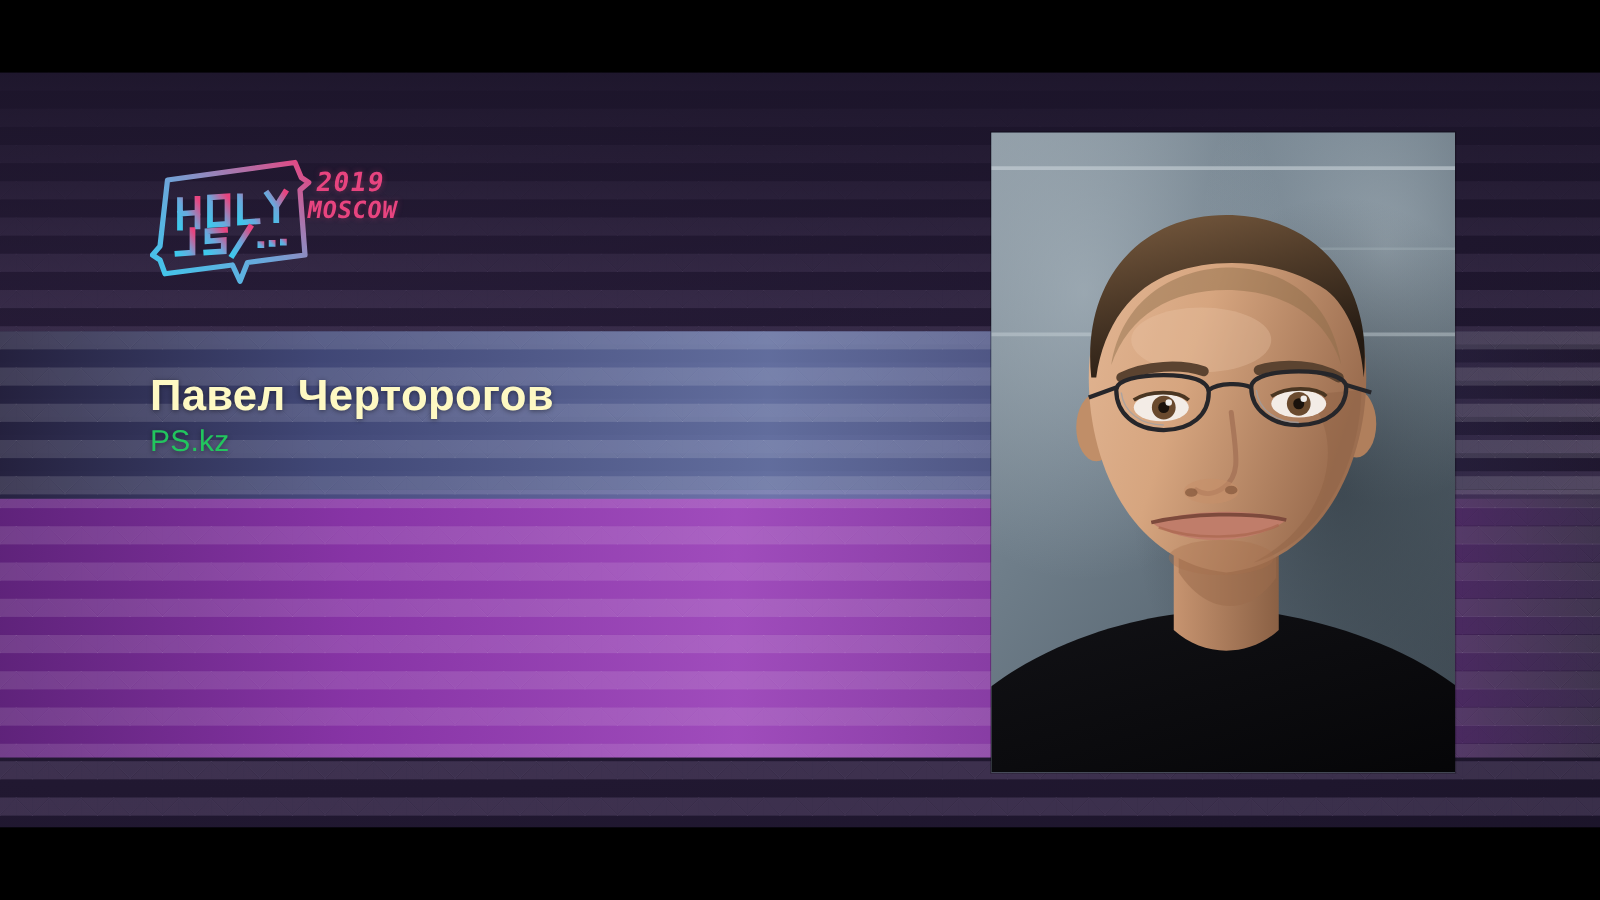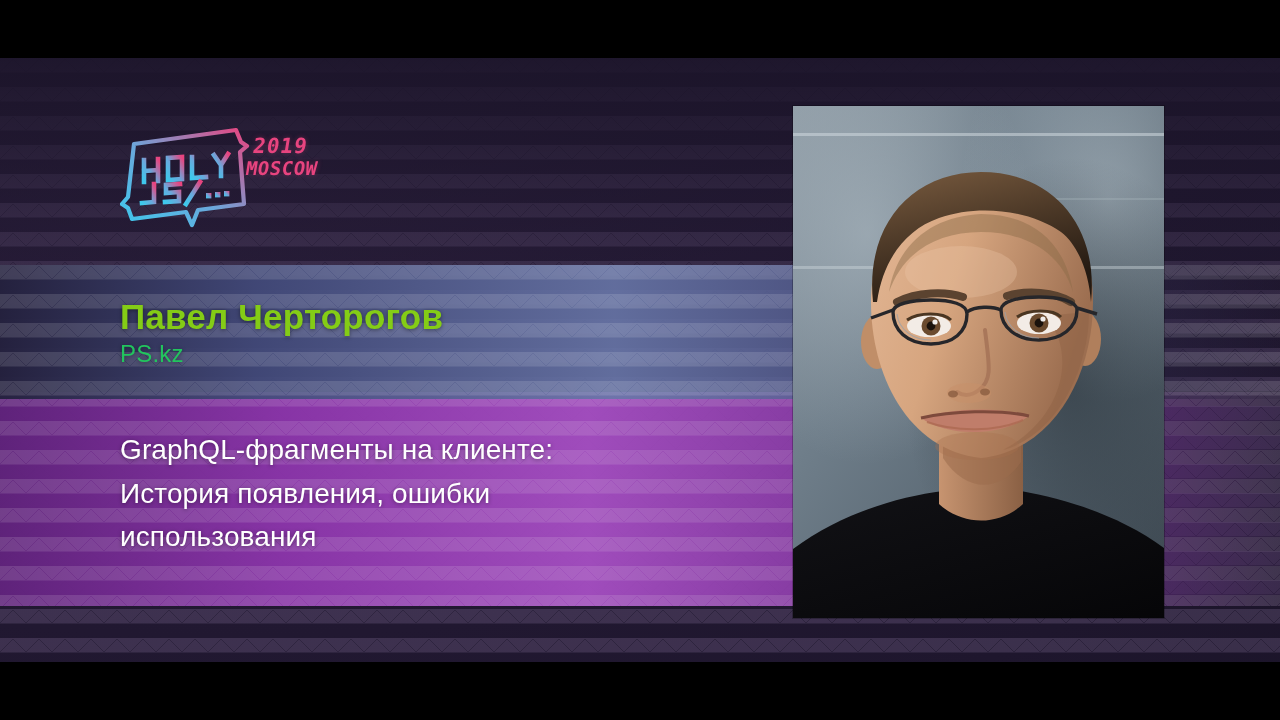--- a/index.html
+++ b/index.html
@@ -130,21 +130,21 @@
     transform:skewX(-9deg);
     text-shadow:0 0 5px rgba(232,68,127,.35);
   }
 
   
   #speaker-block {
     position:absolute; left:120px; top:238px;
     z-index:25;
   }
   #speaker-name {
-    color:#84cc16;
+    color:#fef9c3;
     font-size:35px;
     font-weight:bold;
     letter-spacing:.2px;
     line-height:1.18;
     text-shadow:0 1px 4px rgba(0,0,0,.45);
   }
   #speaker-org {
     color:#22c55e;
     font-size:24px;
     font-weight:normal;
@@ -229,25 +229,20 @@
       </svg>
       <div id="logo-year">2019</div>
       <div id="logo-city">MOSCOW</div>
     </div>
 
     <div id="speaker-block">
       <div id="speaker-name">Павел Черторогов</div>
       <div id="speaker-org">PS.kz</div>
     </div>
 
-    <div id="talk-title">
-      <span class="tline">GraphQL-фрагменты на клиенте:</span>
-      <span class="tline">История появления, ошибки</span>
-      <span class="tline">использования</span>
-    </div>
 
     <div id="photo">
       <svg width="371" height="512" viewBox="0 0 371 512">
         <defs>
           <linearGradient id="backdrop" x1="0" y1="0" x2="1" y2="1">
             <stop offset="0" stop-color="#8d9aa4"></stop>
             <stop offset="0.35" stop-color="#6f7e8a"></stop>
             <stop offset="0.7" stop-color="#56646f"></stop>
             <stop offset="1" stop-color="#3c4750"></stop>
           </linearGradient>

